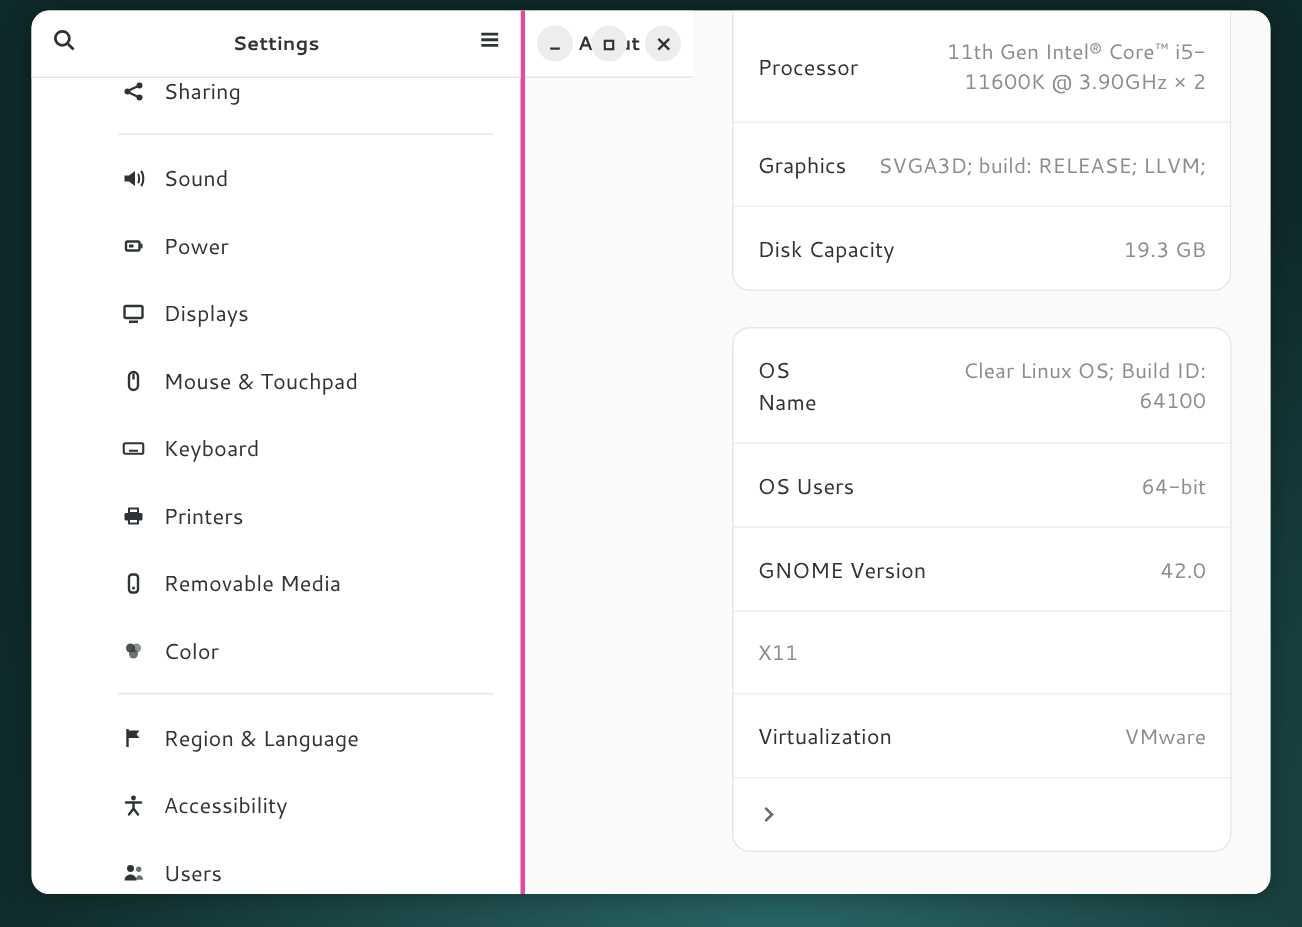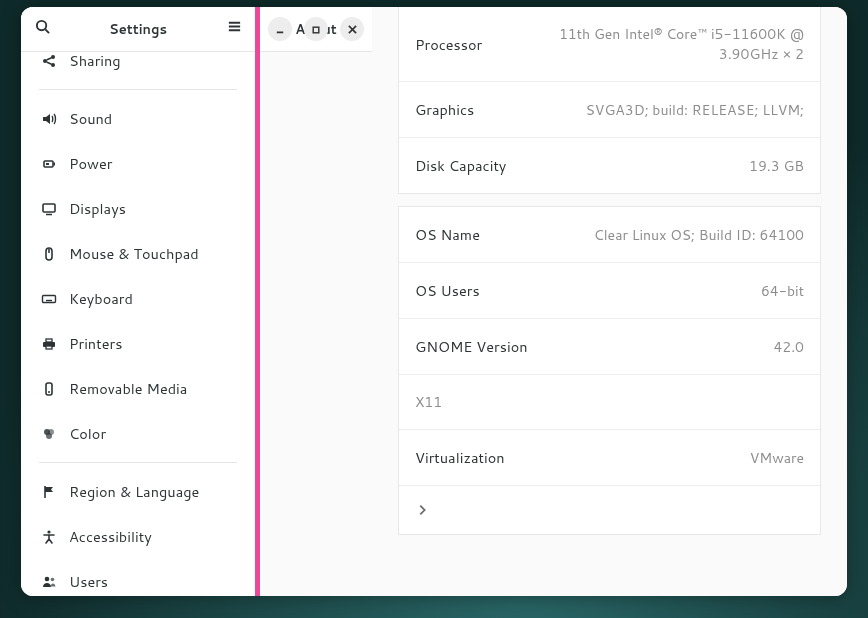--- a/index.html
+++ b/index.html
@@ -15,22 +15,22 @@
   .window {
     position: absolute;
     top: 7px; left: 21px; right: 21px; bottom: 22px;
     background: #fafafa;
     border-radius: 12px;
     overflow: hidden;
     display: flex;
     box-shadow: 0 2px 20px rgba(0,0,0,0.35);
   }
   .left {
-    width: 239px;
-    border-right: 5px solid #ec4899;
+    width: 329px;
+    border-right: 3px solid #ec4899;
     display: flex;
     flex-direction: column;
     background: #fff;
   }
   .right {
     flex: 1;
     display: flex;
     flex-direction: row;
     background: #fafafa;
   }
@@ -67,20 +67,21 @@
     width: 24px; height: 24px;
     border-radius: 50%;
     background: #ededed;
     color: #333;
   }
   .left-title { font-weight: 700; font-size: 13px; }
   .sidebar {
     flex: 1;
     overflow: hidden;
     padding-top: 4px;
+    margin-left: 40px;
   }
   .sb-item {
     display: flex;
     align-items: center;
     gap: 12px;
     padding: 12px 20px;
     cursor: pointer;
     color: #2e3436;
   }
   .sb-item .icon {
@@ -94,22 +95,22 @@
     background: #e5e5e5;
     margin: 6px 18px;
   }
   .content {
     padding: 0 26px 26px 26px;
     overflow: hidden;
   }
   .card {
     background: #fff;
     border: 1px solid #e7e7e7;
-    border-radius: 0;
-    margin-top: 12px;
+    border-radius: 12px;
+    margin-top: 24px;
   }
   .card.first { margin-top: 0; border-top-left-radius: 0; border-top-right-radius: 0; border-top: none; }
   .row {
     display: flex;
     align-items: center;
     justify-content: space-between;
     padding: 17px 16px;
     border-top: 1px solid #eee;
   }
   .row:first-child { border-top: none; gap: 28px; }

